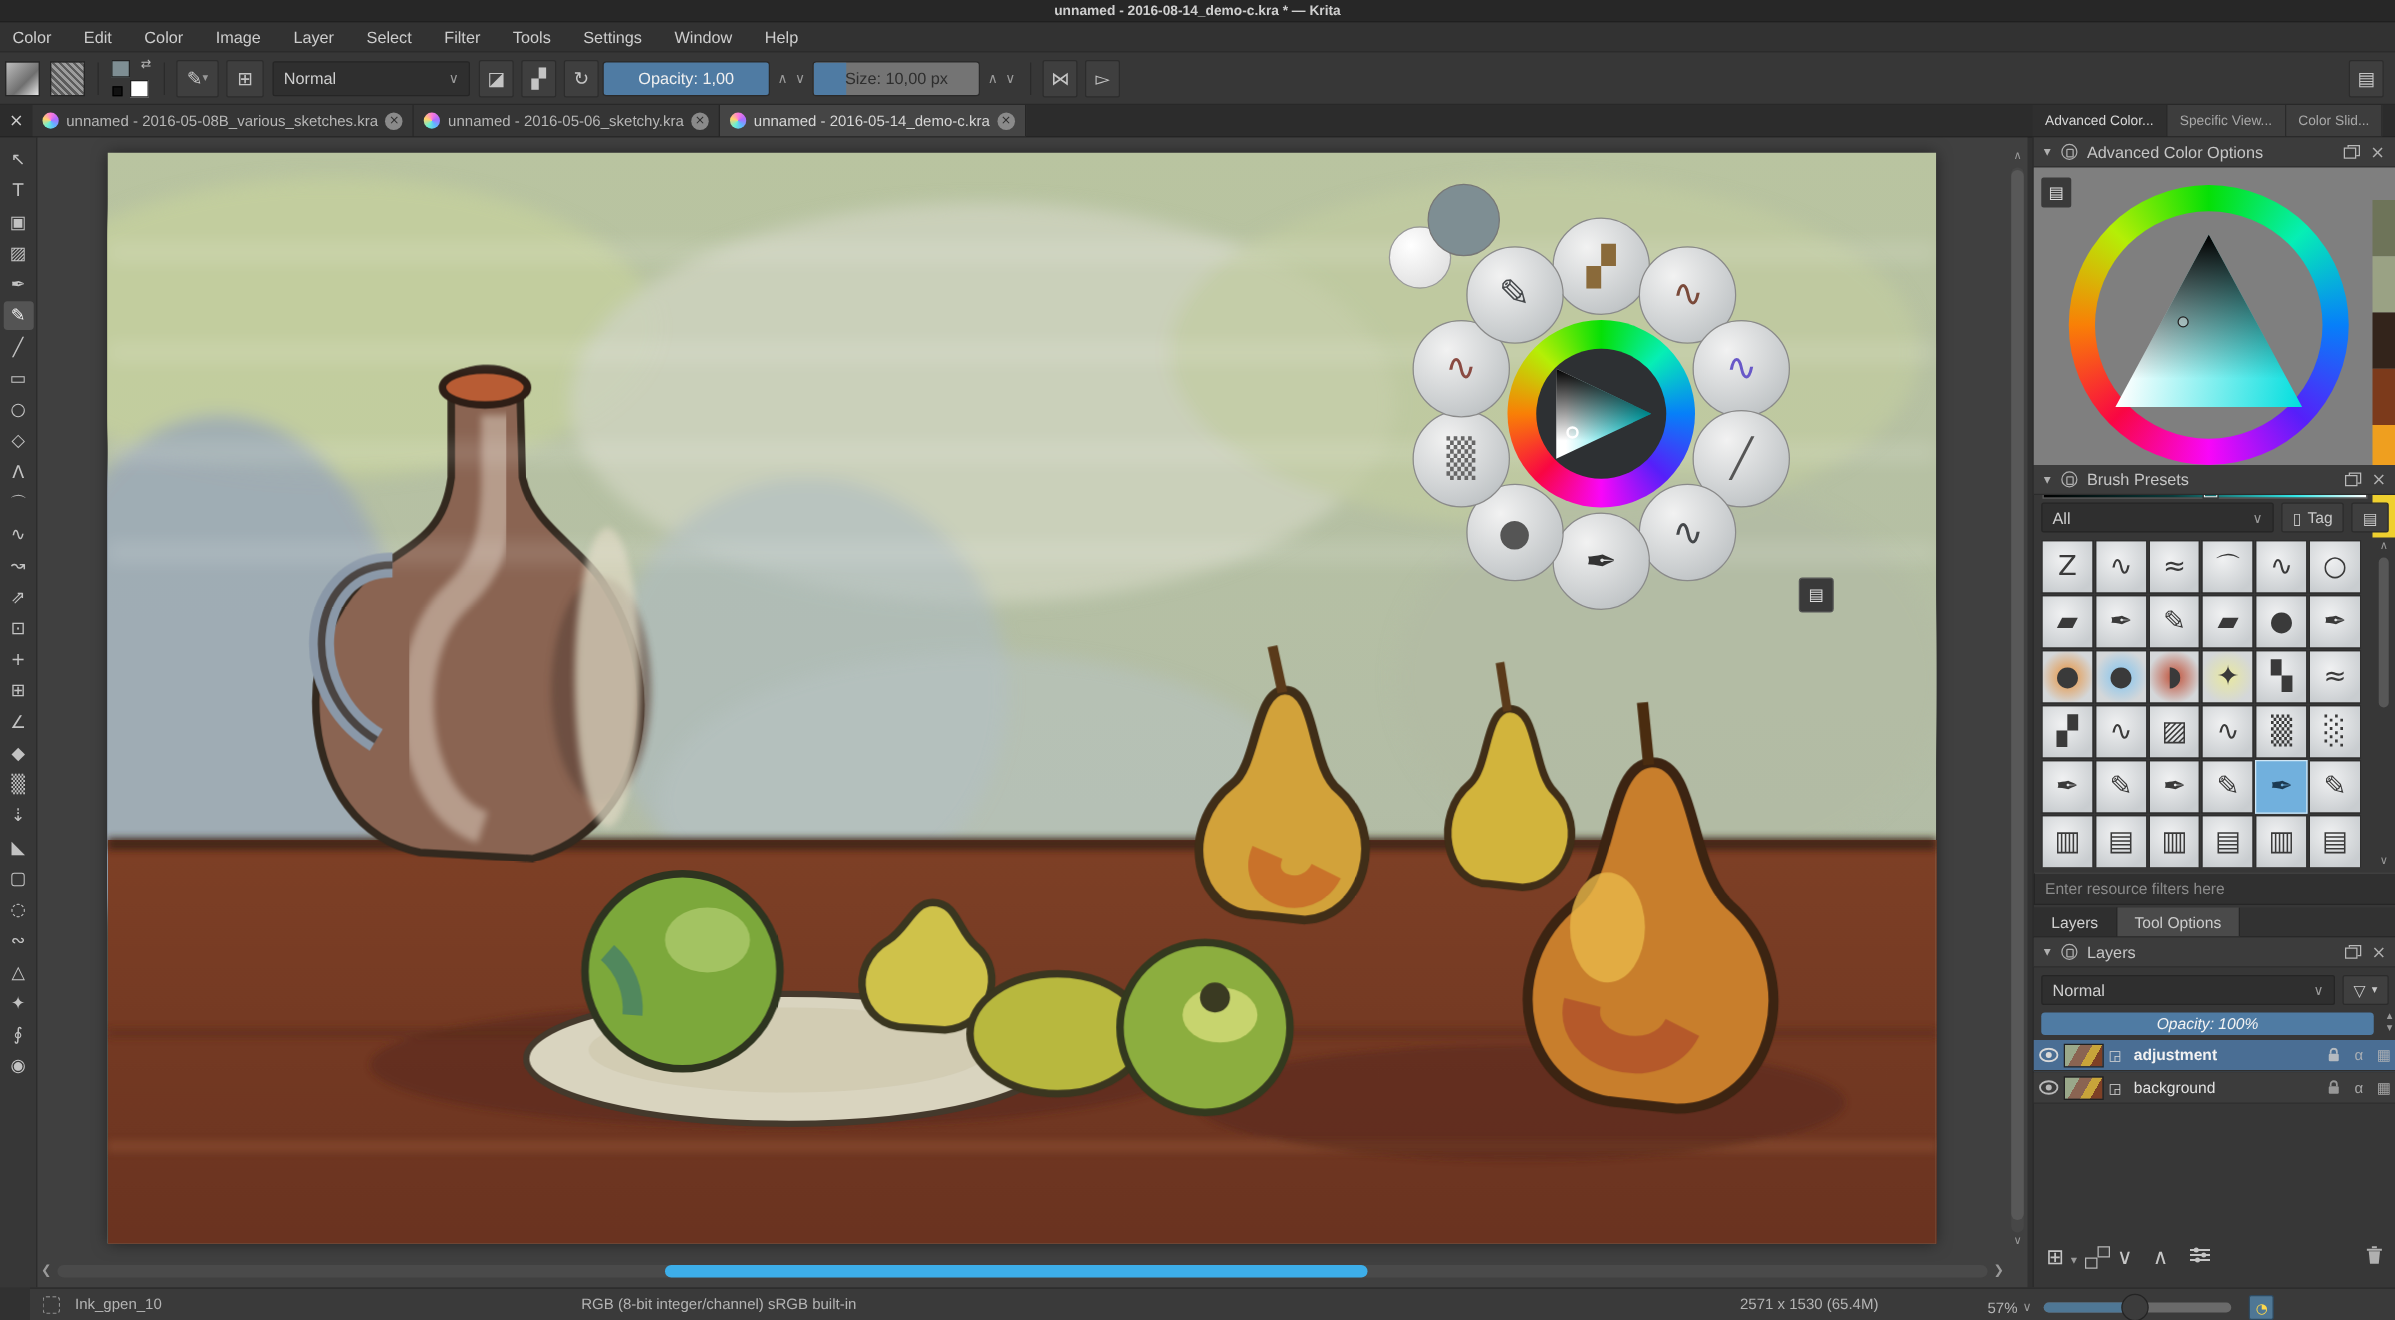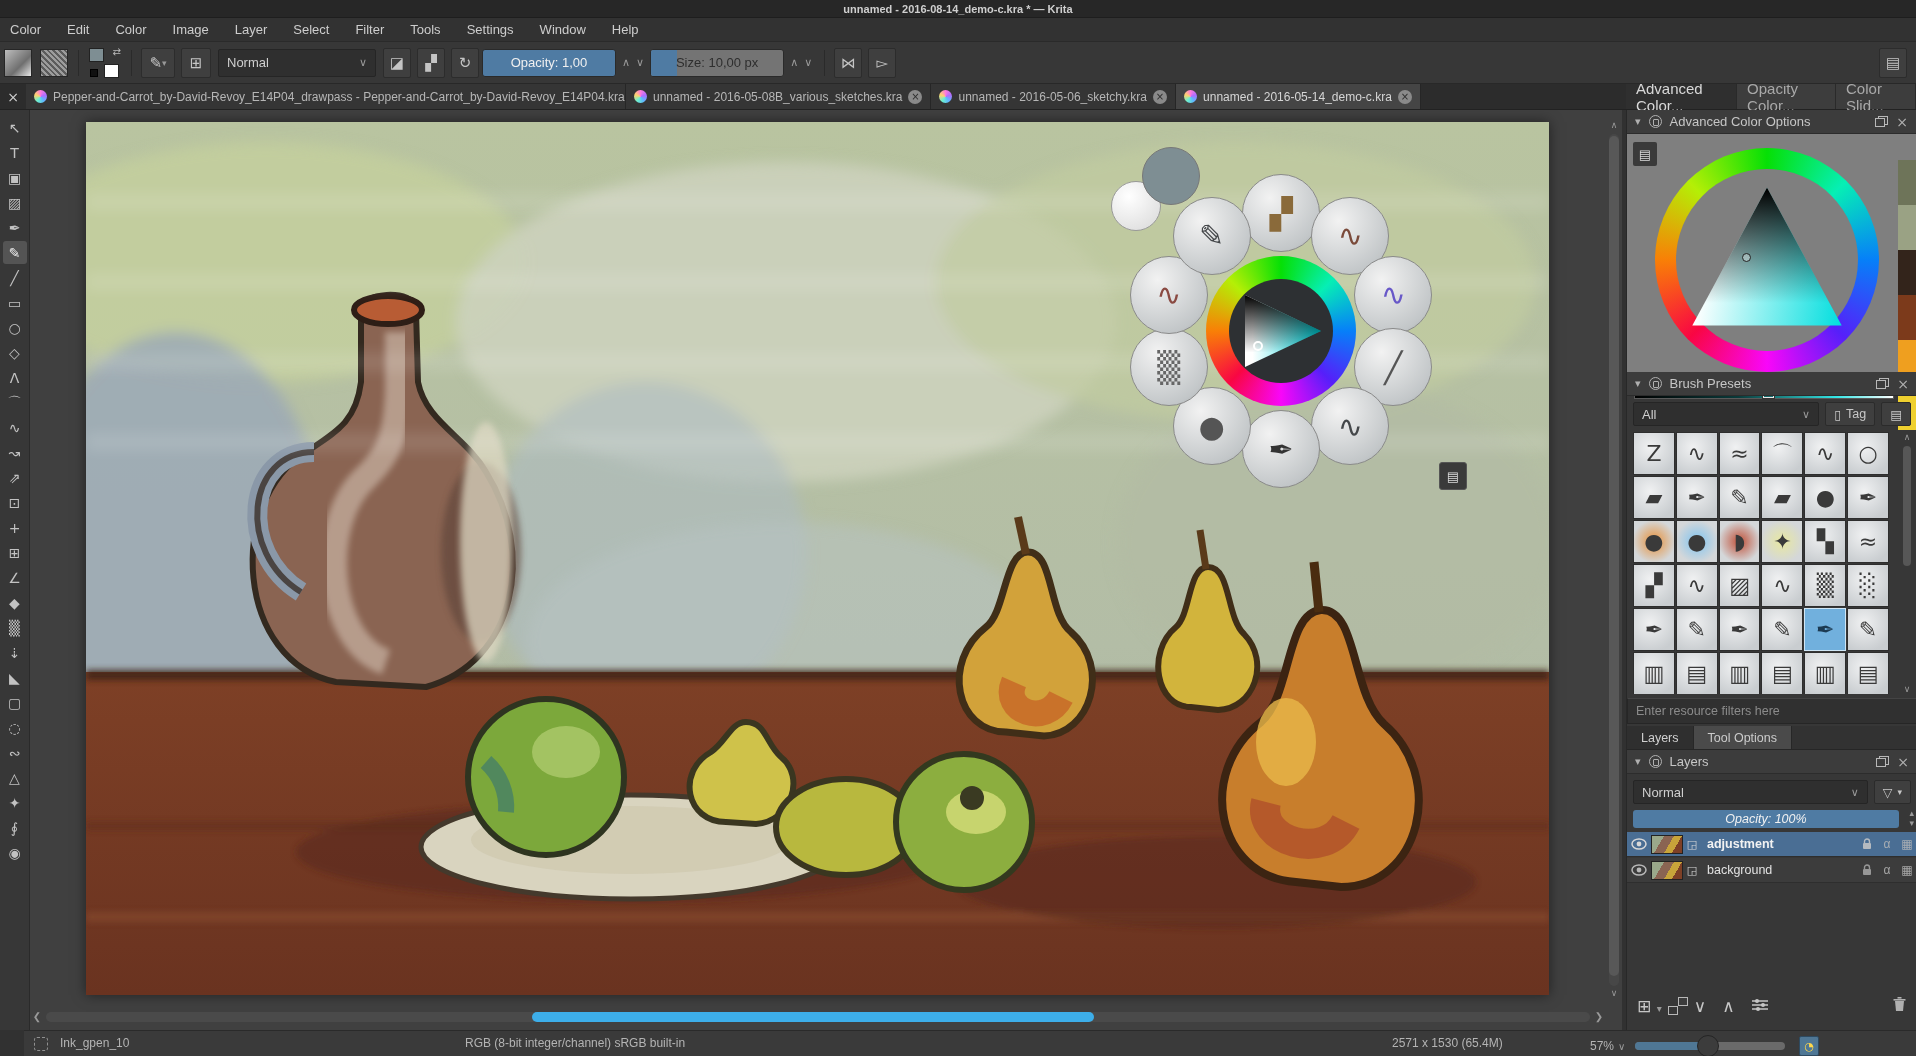--- a/index.html
+++ b/index.html
@@ -49,21 +49,21 @@
   #doc-tabs { width:1622px; display:flex; align-items:stretch;}
   #tabbar-close { width:26px; display:flex; align-items:center; justify-content:center; color:#cfcfcf; font-size:14px;}
   .doc-tab { display:flex; align-items:center; gap:6px; padding:0 8px; background:#353535; border-right:1px solid #262626;
     color:#b6b6b6; font-size:12px; max-width:600px; white-space:nowrap; overflow:hidden;}
   .doc-tab.active { background:#454545; color:#d6d6d6;}
   .krita-dot { width:13px; height:13px; border-radius:50%; flex:0 0 13px;
     background:conic-gradient(#ff7ad9,#b06cff,#5fb7ff,#6cf0d0,#ffd36c,#ff7ad9);}
   .tab-close { width:14px; height:14px; border-radius:50%; background:#8a8a8a; color:#2e2e2e; font-size:10px;
     display:flex; align-items:center; justify-content:center; flex:0 0 14px;}
   #dock-tabs { margin-left:4px; width:290px; display:flex; align-items:stretch;}
-  .dock-tab { padding:0 10px; display:flex; align-items:center; font-size:15px; color:#a8a8a8;
+  .dock-tab { padding:0 10px; display:flex; align-items:center; font-size:11px; color:#a8a8a8;
     background:#3d3d3d; border-right:1px solid #2a2a2a;}
   .dock-tab.active { background:#2f2f2f; color:#d8d8d8;}
 
   
   #toolbox { position:absolute; left:0; top:0; width:30px; height:920px; background:#373737; border-right:1px solid #2a2a2a;
     display:flex; flex-direction:column; align-items:center; padding-top:6px;}
   .tool { width:24px; height:23px; display:flex; align-items:center; justify-content:center; color:#c2c2c2;
     font-size:14px; border-radius:3px; margin-bottom:2px;}
   .tool.sel { background:#545454; color:#f0f0f0;}
 
@@ -242,45 +242,40 @@
   <div class="tb-btn glyph">⋈</div>
   <div class="tb-btn glyph">▻</div>
   <div class="tb-btn glyph" id="workspace-btn">▤</div>
 </div>
 
 <div id="tabbar">
   <div id="doc-tabs">
     <div id="tabbar-close" class="glyph">×</div>
     <div class="doc-tab">
       <span class="krita-dot"></span>
-      <span>Pepper-and-Carrot_by-David-Revoy_E14P04_drawpass - Pepper-and-Carrot_by-David-Revoy_E14P04.kra</span>
-
-    </div>
-    <div class="doc-tab">
-      <span class="krita-dot"></span>
       <span>unnamed - 2016-05-08B_various_sketches.kra</span>
       <span class="tab-close glyph">×</span>
     </div>
     <div class="doc-tab">
       <span class="krita-dot"></span>
       <span>unnamed - 2016-05-06_sketchy.kra</span>
       <span class="tab-close glyph">×</span>
     </div>
     <div class="doc-tab active">
       <span class="krita-dot"></span>
       <span>unnamed - 2016-05-14_demo-c.kra</span>
       <span class="tab-close glyph">×</span>
     </div>
   </div>
   <div id="dock-tabs">
     <div class="dock-tab active">
         <span>Advanced Color...</span>
       </div>
     <div class="dock-tab">
-        <span>Opacity Color...</span>
+        <span>Specific View...</span>
       </div>
     <div class="dock-tab">
         <span>Color Slid...</span>
       </div>
   </div>
 </div>
 
 <div id="main">
 
   <div id="toolbox">

